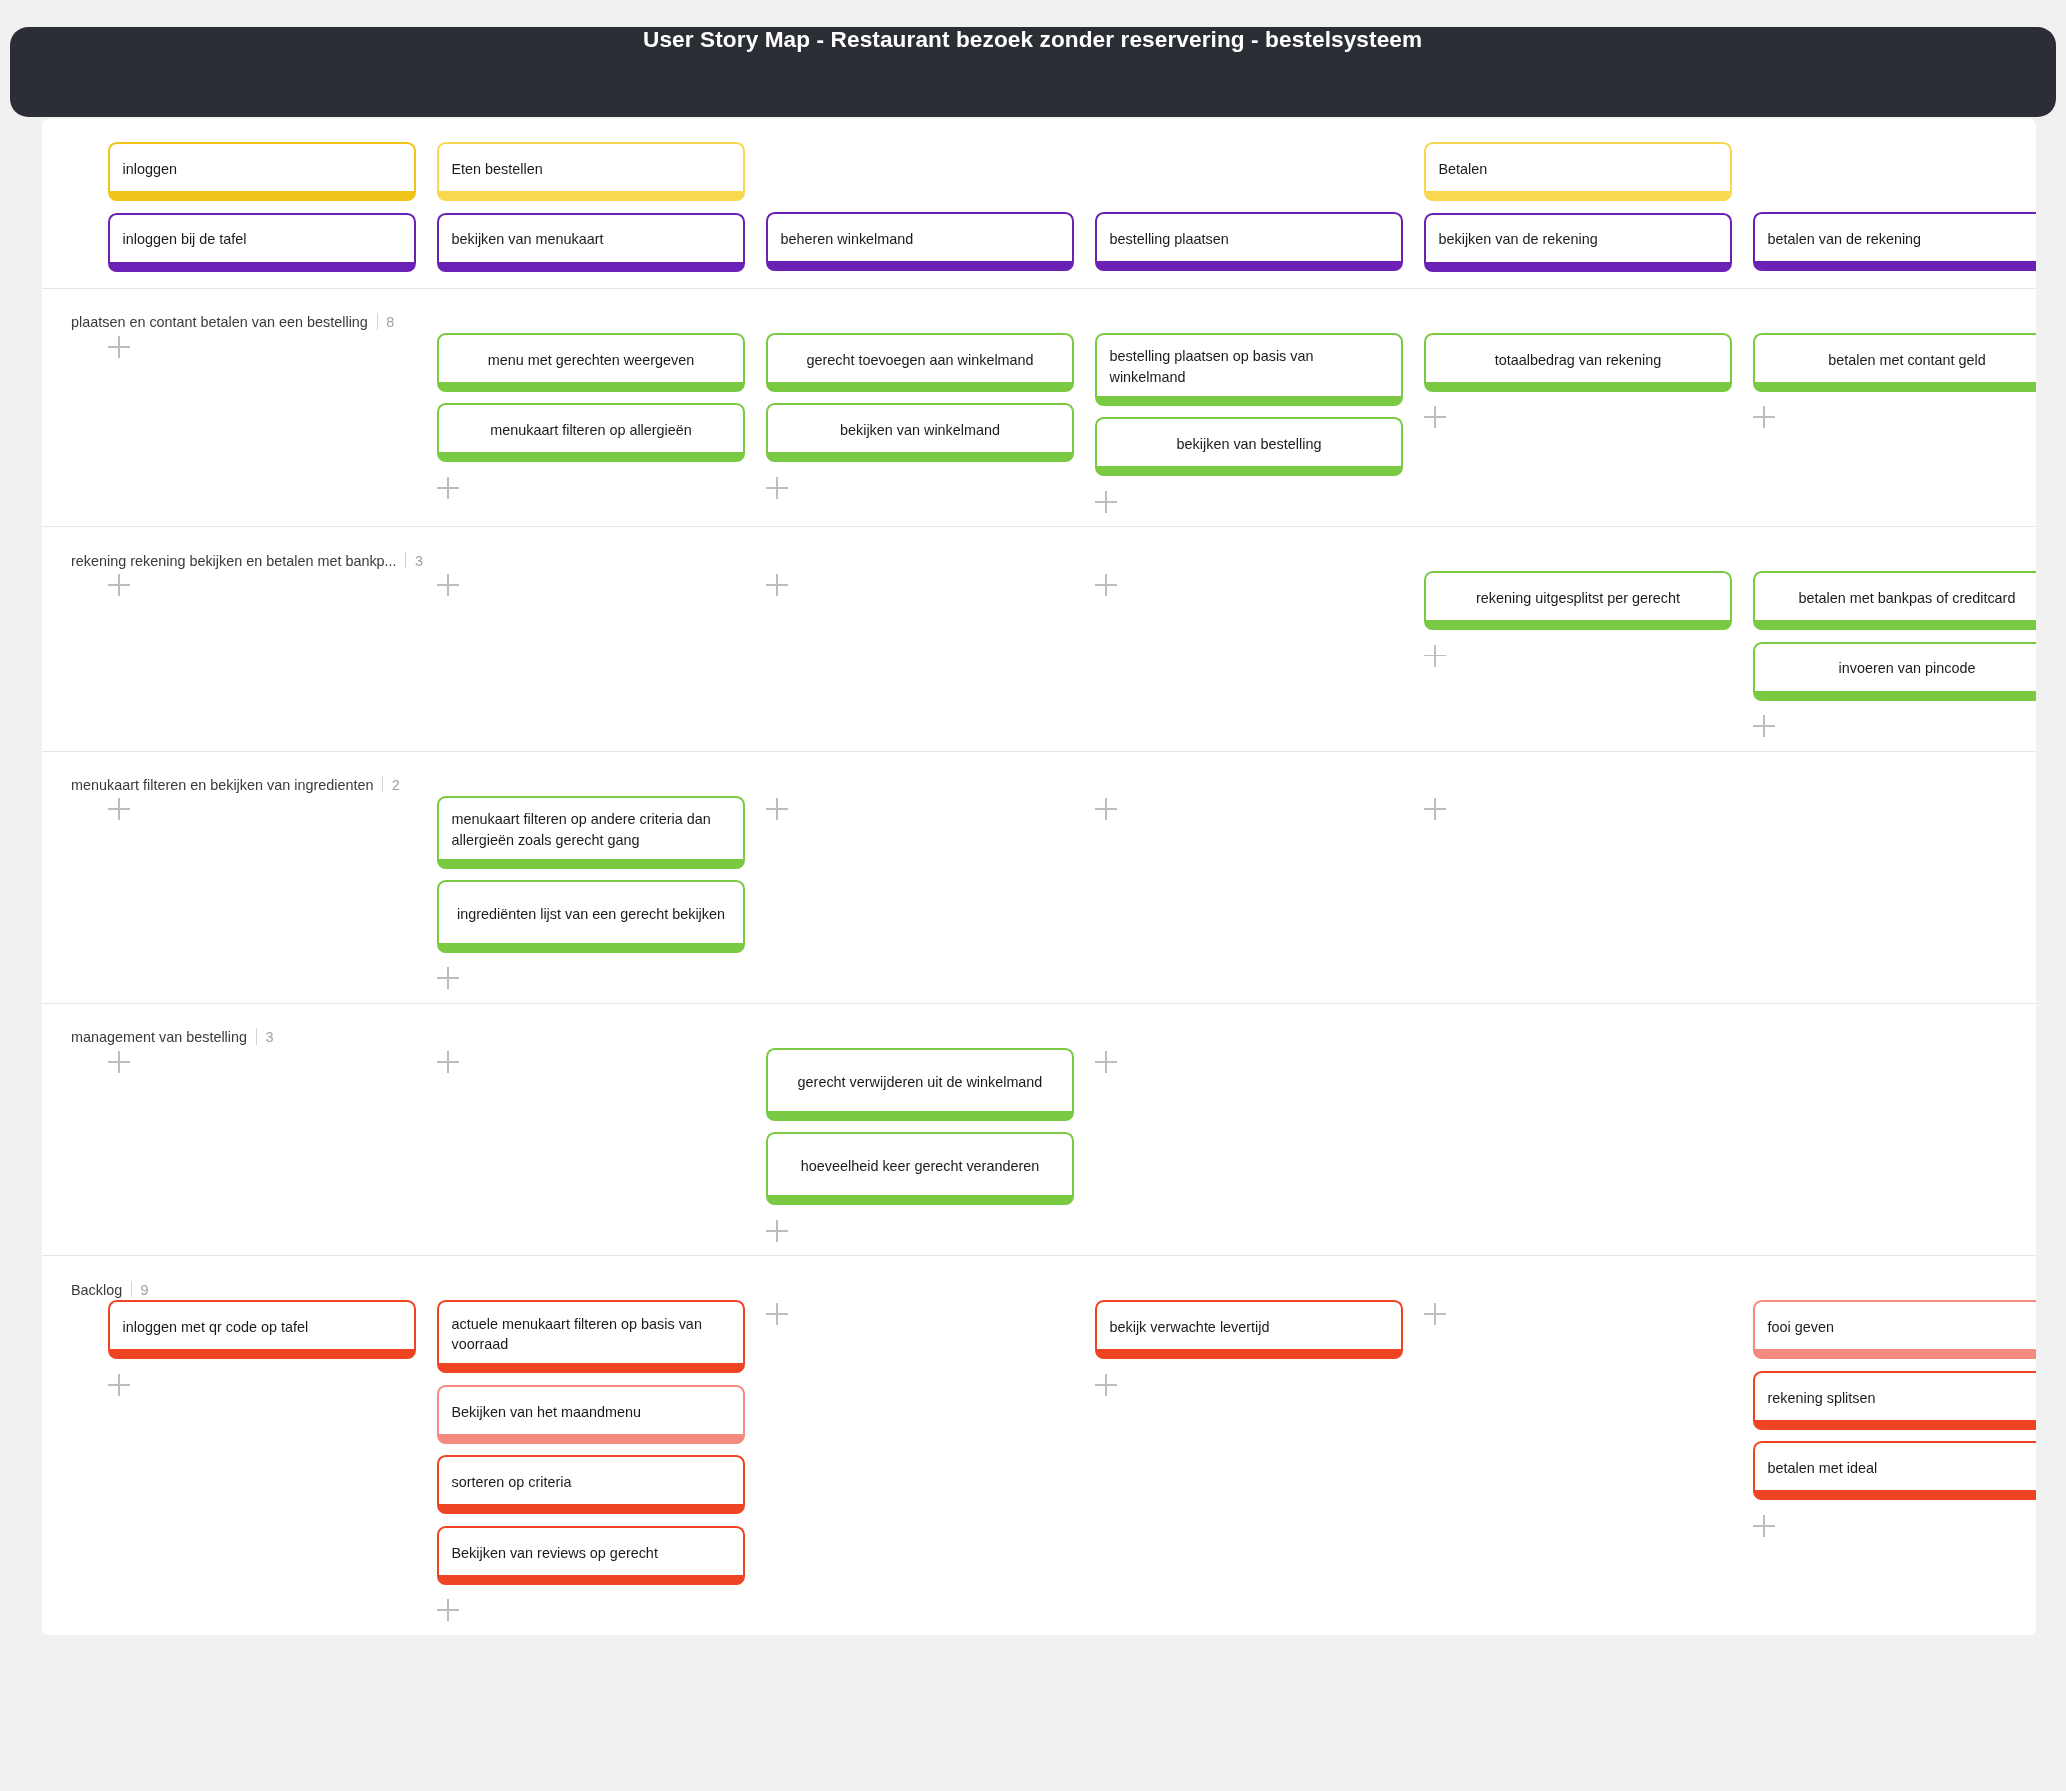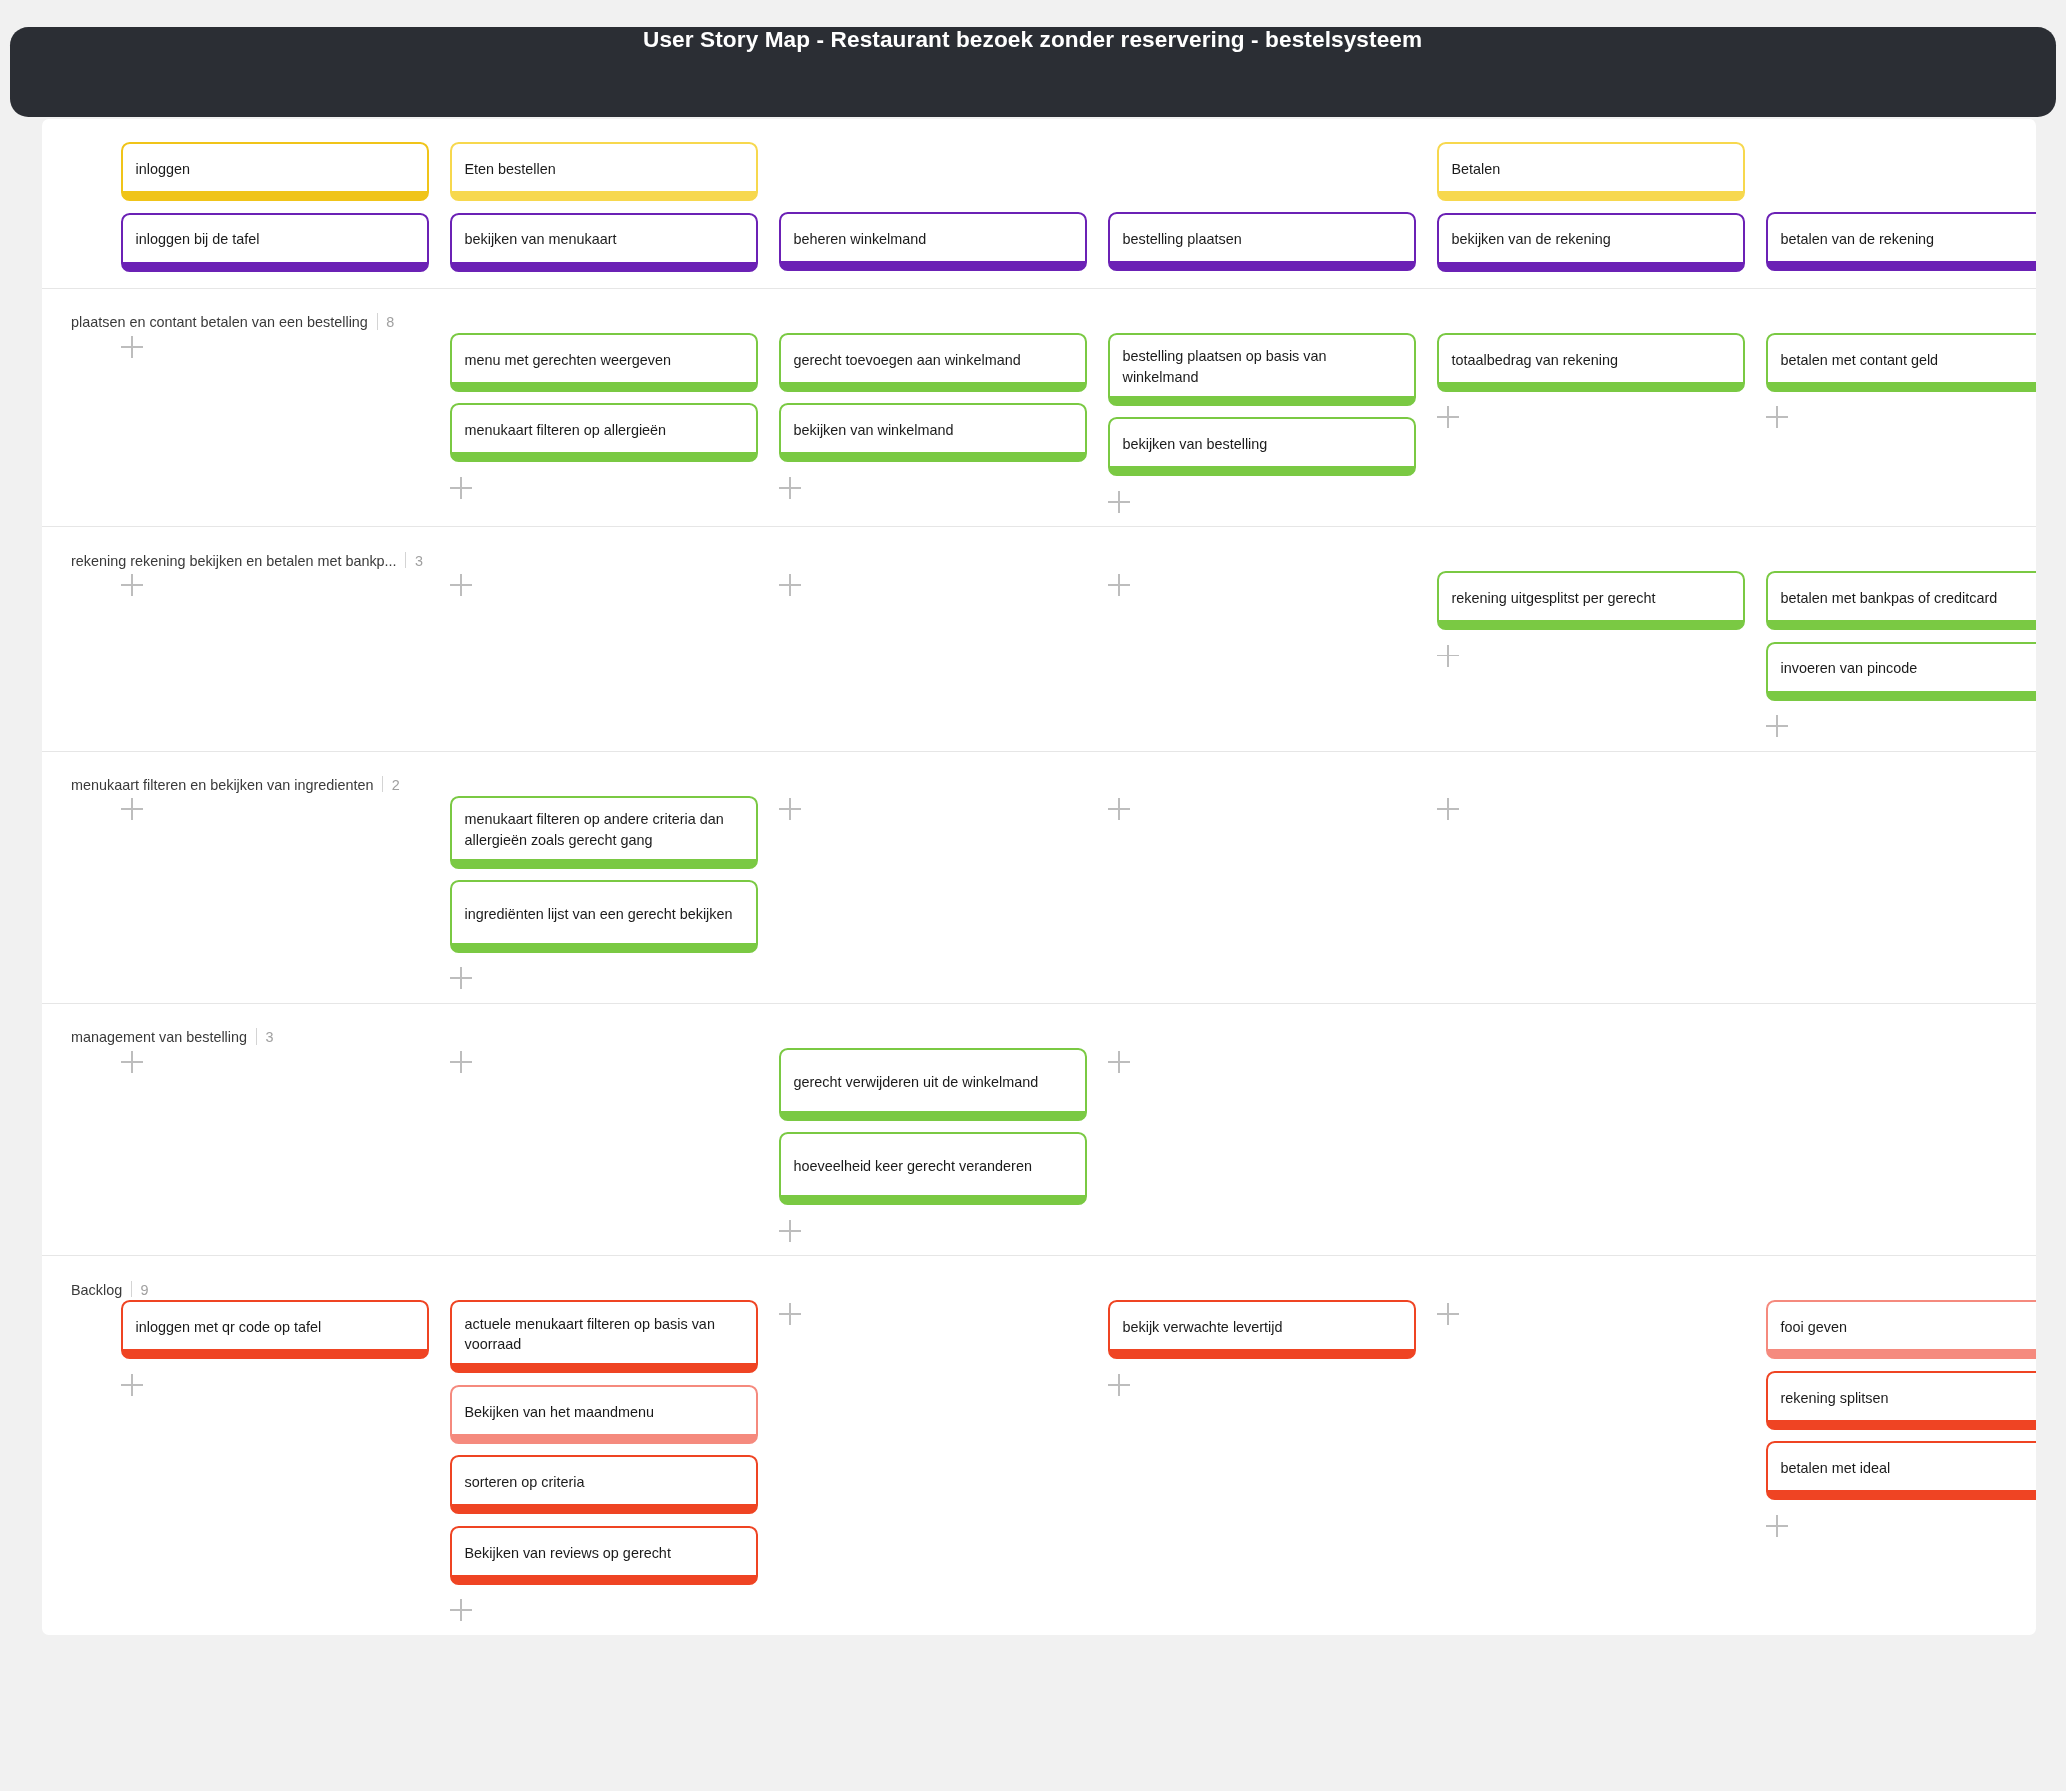--- a/index.html
+++ b/index.html
@@ -42,21 +42,21 @@
     background: #ffffff;
     border-radius: 6.7px;
     padding-bottom: 0;
     overflow: hidden;
   }
 
   
   .row {
     position: relative;
     border-bottom: 1px solid #e6e6e6;
-    padding: 13px;
+    padding: 0;
   }
   .row:last-child { border-bottom: none; }
 
   .row-title {
     position: absolute;
     left: 29px;
     top: 22px;
     display: flex;
     align-items: baseline;
     gap: 0;
@@ -108,21 +108,21 @@
     margin-bottom: 11.5px;
     font-size: 14.4px;
     line-height: 1.42;
     color: #1b1b1b;
   }
   .card.tall { min-height: 73px; }
 
   .card.c-activity      { border-color: #f0c419; }
   .card.c-activity-lite { border-color: #f7d84e; }
   .card.c-step          { border-color: #6b21b5; }
-  .card.c-story         { border-color: #7ac943; }
+  .card.c-story         { border-color: #7ac943; justify-content: center; }
   .card.c-backlog       { border-color: #ef4423; }
   .card.c-backlog-lite  { border-color: #f58a7e; }
 
   
   .plus {
     width: 22px;
     height: 22px;
     position: relative;
     margin-top: 2.9px;
     margin-bottom: 8.7px;

